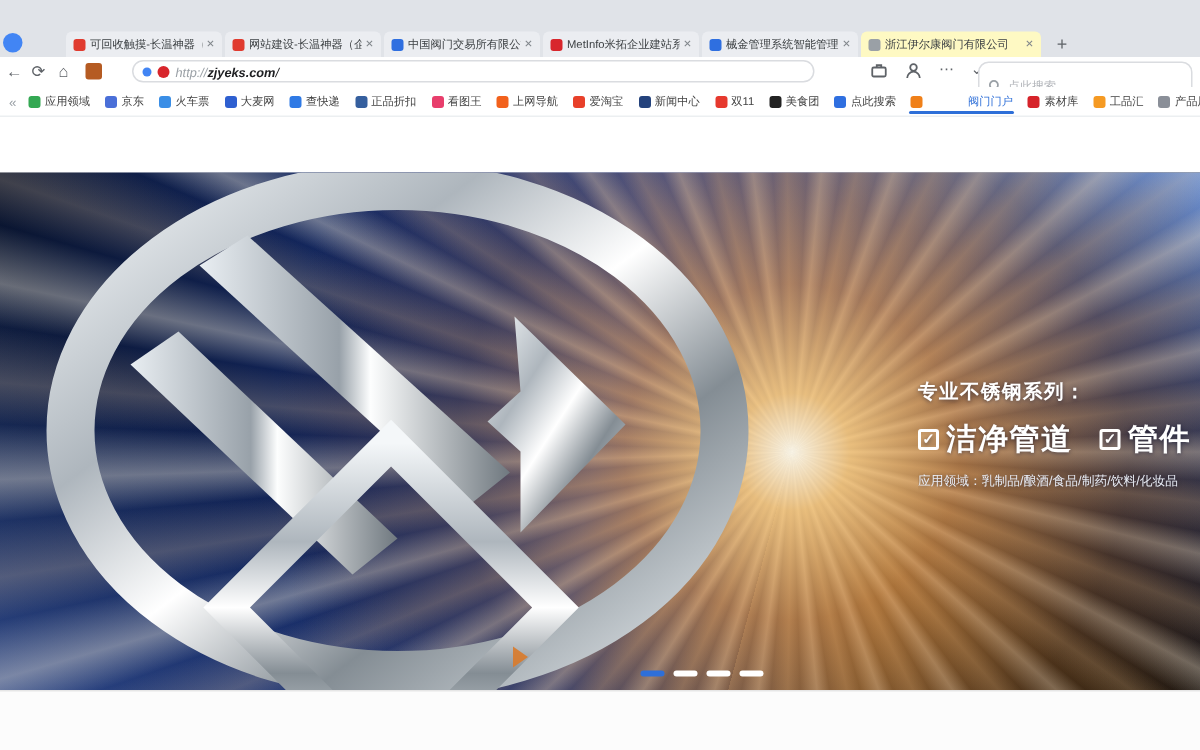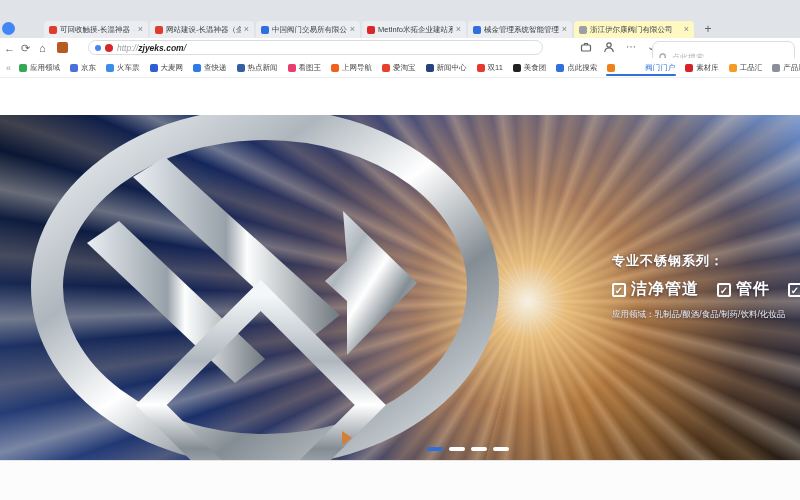--- a/index.html
+++ b/index.html
@@ -83,21 +83,21 @@
   }
   .emblem { position:absolute; left:25px; top:0; }
   .hero-copy { position:absolute; left:612px; top:137px; color:#fff;
     text-shadow:0 1px 3px rgba(0,10,40,.55); }
   .hero-heading { font-size:13px; font-weight:bold; letter-spacing:1px; }
   .hero-features { display:flex; gap:18px; margin-top:9px; align-items:center; width:220px; }
   .feature { display:flex; gap:5px; align-items:center; flex:0 0 auto; }
   .checkbox { width:14px; height:14px; border:2px solid #fff; border-radius:2px;
     font-size:10px; line-height:11px; text-align:center; color:#fff; font-weight:bold;
     background:rgba(255,255,255,0.08); }
-  .feature-label { font-size:16px; font-weight:bold; letter-spacing:1px; white-space:nowrap; }
+  .feature-label { font-size:20px; font-weight:bold; letter-spacing:1px; white-space:nowrap; }
   .hero-apps { margin-top:9px; font-size:8.5px; color:#e8ecf5; white-space:nowrap; width:200px;
     overflow:hidden; }
   .indicators { position:absolute; left:427px; top:332px; display:flex; gap:6px; }
   .dash { width:16px; height:4px; border-radius:2px; }
   .orange-arrow { position:absolute; left:342px; top:316px; width:0; height:0;
     border-left:10px solid #d97a2a; border-top:7px solid transparent;
     border-bottom:7px solid transparent; opacity:.9; }
 
   
   .next-section { position:absolute; left:0; top:460px; width:800px; height:40px;
@@ -208,21 +208,21 @@
           <span class="bm-label">大麦网</span>
         </div>
 
         <div class="bm-item">
           <span class="bm-ico" style="background: rgb(47, 122, 229);"></span>
           <span class="bm-label">查快递</span>
         </div>
 
         <div class="bm-item">
           <span class="bm-ico" style="background: rgb(53, 95, 158);"></span>
-          <span class="bm-label">热点新闻</span>
+          <span class="bm-label">正品折扣</span>
         </div>
 
         <div class="bm-item">
           <span class="bm-ico" style="background: rgb(232, 62, 108);"></span>
           <span class="bm-label">看图王</span>
         </div>
 
         <div class="bm-item">
           <span class="bm-ico" style="background: rgb(242, 97, 28);"></span>
           <span class="bm-label">上网导航</span>

